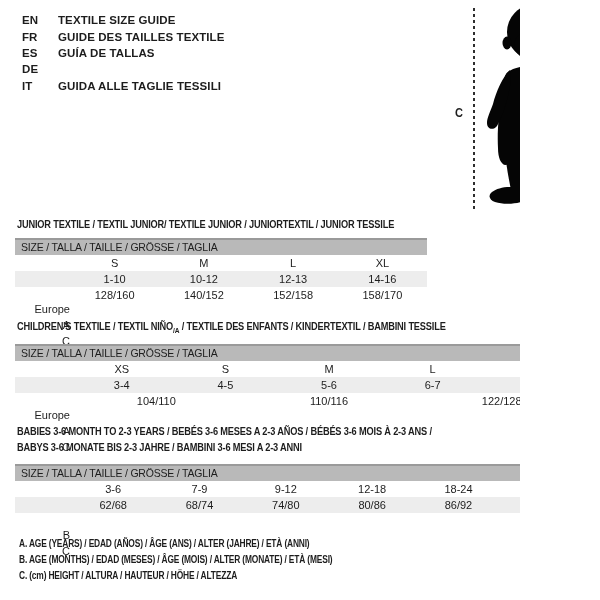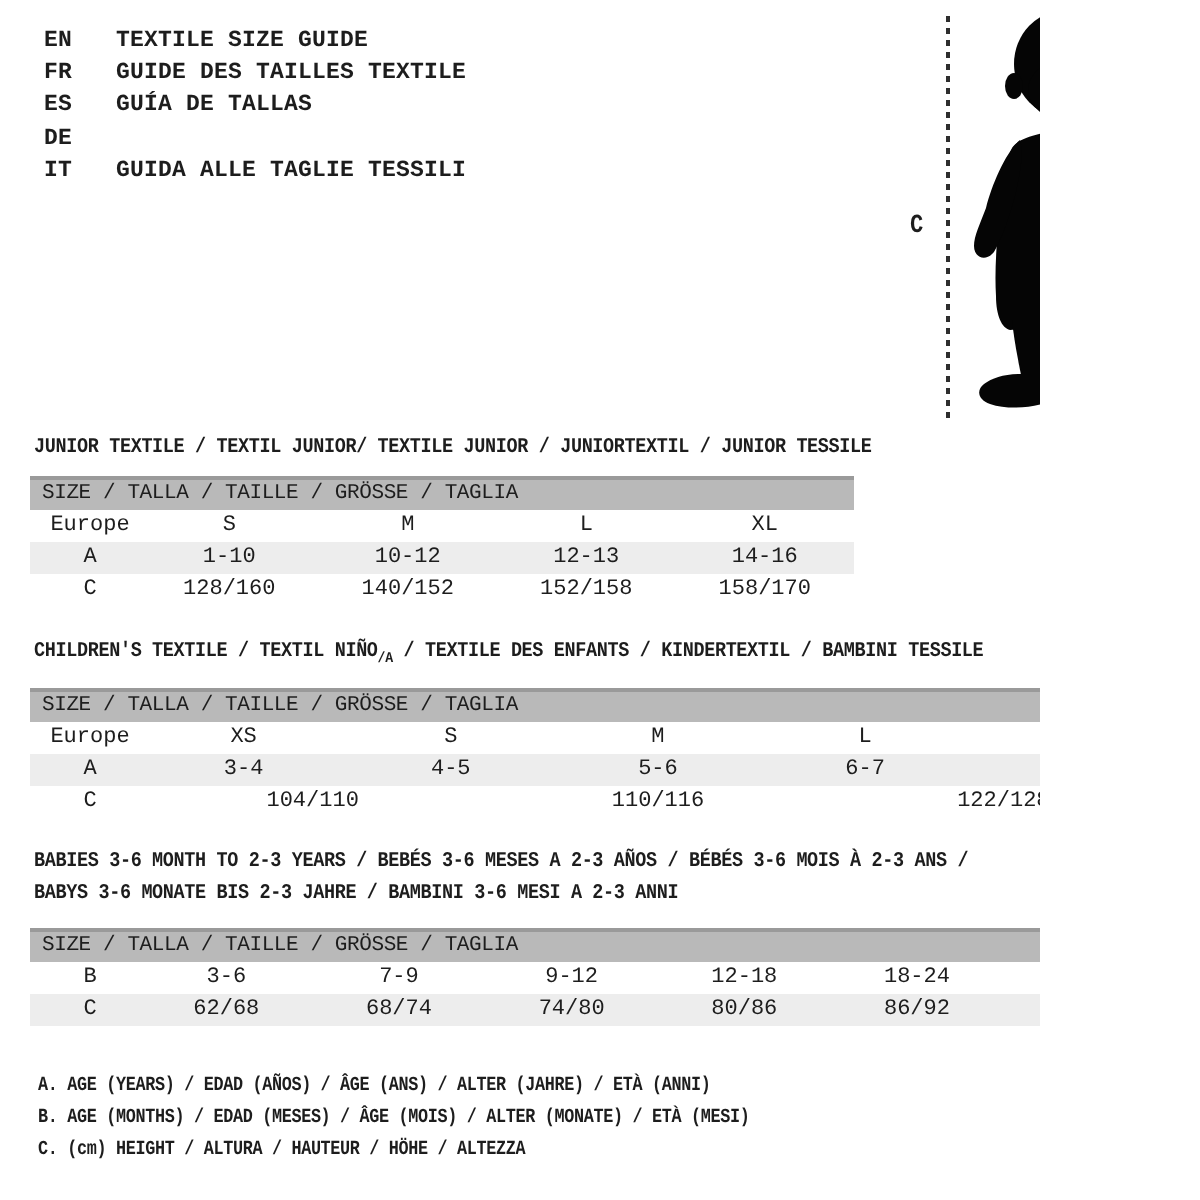--- a/index.html
+++ b/index.html
@@ -1,21 +1,21 @@
 <!DOCTYPE html>
 <html style="--text: #1d1d1d; --bar-bg: #b9b9b9; --bar-top: #9a9a9a; --shaded-row: #ededed; --silhouette: #050505;"><head>
 <meta charset="utf-8">
 <style>
   html, body { margin: 0; padding: 0; background: #ffffff; }
   .page {
     position: relative;
     width: 520px;
     height: 600px;
     background: #ffffff;
-    font-family: Liberation Mono, monospace;
+    font-family: Liberation Sans, sans-serif;
     color: var(--text, #1d1d1d);
     overflow: hidden;
   }
 
   
   .lang-block { position: absolute; left: 22px; top: 12px; }
   .lang-row { display: flex; height: 16.4px; align-items: center; font-weight: bold; font-size: 11.5px; letter-spacing: 0.1px; white-space: nowrap; }
   .lang-code { width: 36px; flex: 0 0 36px; }
 
   
@@ -44,21 +44,21 @@
   .size-bar {
     height: 15px; line-height: 15px;
     border-top: 2px solid var(--bar-top, #9a9a9a);
     background: var(--bar-bg, #b9b9b9);
     padding-left: 6px; font-size: 10.5px; letter-spacing: -0.2px;
     white-space: nowrap; overflow: hidden;
   }
   .trow { display: flex; height: 16px; line-height: 16px; font-size: 11px; }
   .trow.shaded { background: var(--shaded-row, #ededed); }
   .cell { flex: 1 1 0; text-align: center; white-space: nowrap; }
-  .cell.label { flex: 0 0 50px; text-align: center; padding-left: 5px; }
+  .cell.label { flex: 0 0 50px; text-align: right; padding-left: 5px; margin-top: 46px; }
 
   
   .footnotes { position: absolute; left: 19px; top: 536px; }
   .footnote {
     height: 16.2px; line-height: 16.2px; font-size: 10px; font-weight: bold;
     letter-spacing: -0.2px; white-space: nowrap;
     transform: scaleX(0.84); transform-origin: 0 0;
   }
 </style>
 </head>

